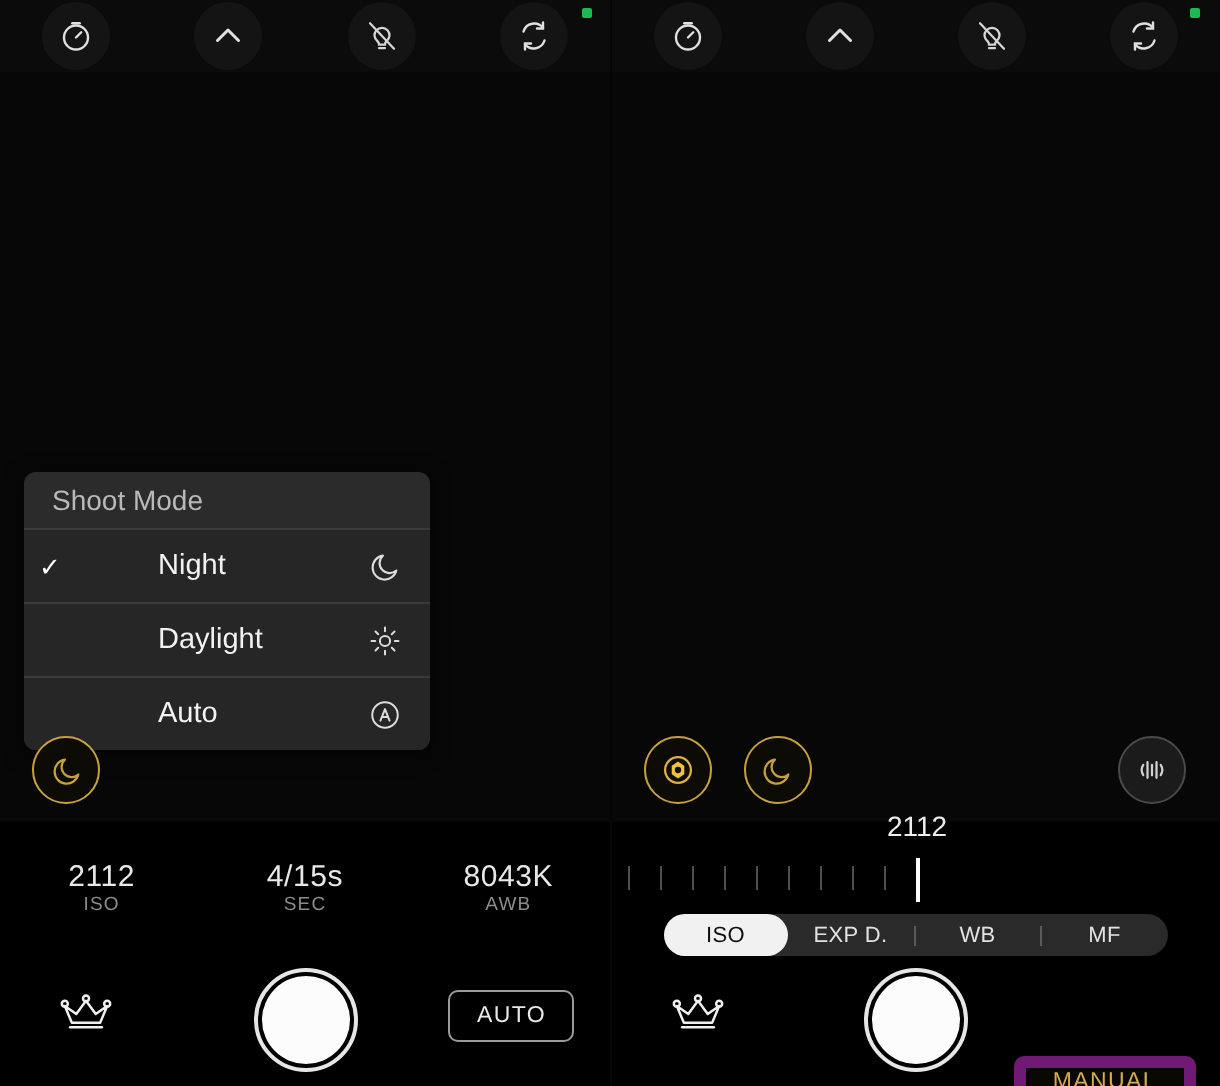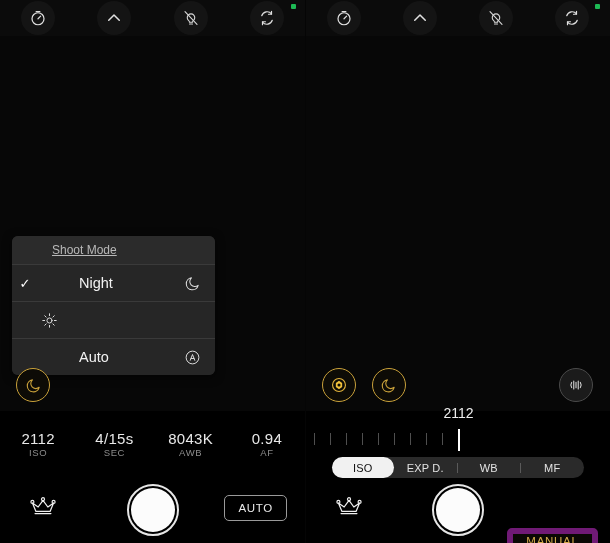--- a/index.html
+++ b/index.html
@@ -76,26 +76,25 @@
     width: 203px;
     background: #262626;
     border-radius: 6px;
     overflow: hidden;
     box-shadow: 0 2px 10px rgba(0,0,0,.6);
   }
   .menu-header {
     height: 28px;
     display: flex;
     align-items: center;
-    padding-left: 40px;
-    font-size: 12px;
+    padding-left: 14px;
+    font-size: 14px;
     color: #b9b9b9;
     background: #2b2b2b;
     border-bottom: 1px solid #3a3a3a;
-    text-decoration: underline;
   }
   .menu-item {
     height: 36px;
     display: flex;
     align-items: center;
     padding: 0 12px 0 0;
     border-bottom: 1px solid #3a3a3a;
     background: #262626;
   }
   .menu-item:last-child { border-bottom: none; }
@@ -353,20 +352,21 @@
         <span class="menu-label">Night</span>
         <span class="menu-icon">
           <svg width="17" height="17" viewBox="0 0 24 24" fill="none" stroke="#dcdcdc" stroke-width="1.5" stroke-linejoin="round">
             <path d="M20 14.5 A8.5 8.5 0 1 1 10.5 4 A7 7 0 0 0 20 14.5 z"></path>
           </svg>
         </span>
       </div>
 
       <div class="menu-item">
         <span class="menu-check"></span>
+        <span class="menu-label">Daylight</span>
         <span class="menu-icon">
           <svg width="17" height="17" viewBox="0 0 24 24" fill="none" stroke="#dcdcdc" stroke-width="1.4" stroke-linecap="round">
             <circle cx="12" cy="12" r="3.6"></circle>
             <path d="M12 2.5 v2.6 M12 18.9 v2.6 M2.5 12 h2.6 M18.9 12 h2.6 M5.3 5.3 l1.9 1.9 M16.8 16.8 l1.9 1.9 M18.7 5.3 l-1.9 1.9 M7.2 16.8 l-1.9 1.9"></path>
           </svg>
         </span>
       </div>
 
       <div class="menu-item">
         <span class="menu-check"></span>
@@ -393,24 +393,20 @@
         <div class="exif-val">2112</div>
         <div class="exif-key">ISO</div>
       </div>
       <div class="exif-cell">
         <div class="exif-val">4/15s</div>
         <div class="exif-key">SEC</div>
       </div>
       <div class="exif-cell">
         <div class="exif-val">8043K</div>
         <div class="exif-key">AWB</div>
-      </div>
-      <div class="exif-cell">
-        <div class="exif-val">0.94</div>
-        <div class="exif-key">AF</div>
       </div>
     </div>
 
     <div class="bottombar">
       <div class="crown">
         <svg width="30" height="22" viewBox="0 0 34 24" fill="none" stroke="#f0f0f0" stroke-width="1.4" stroke-linejoin="round" stroke-linecap="round">
           <path d="M5 7.5 L9 17 H25 L29 7.5 L22.5 12 L17 4.5 L11.5 12 Z"></path>
           <path d="M8 19.5 H26"></path>
           <circle cx="5" cy="6.2" r="1.7"></circle>
           <circle cx="29" cy="6.2" r="1.7"></circle>

